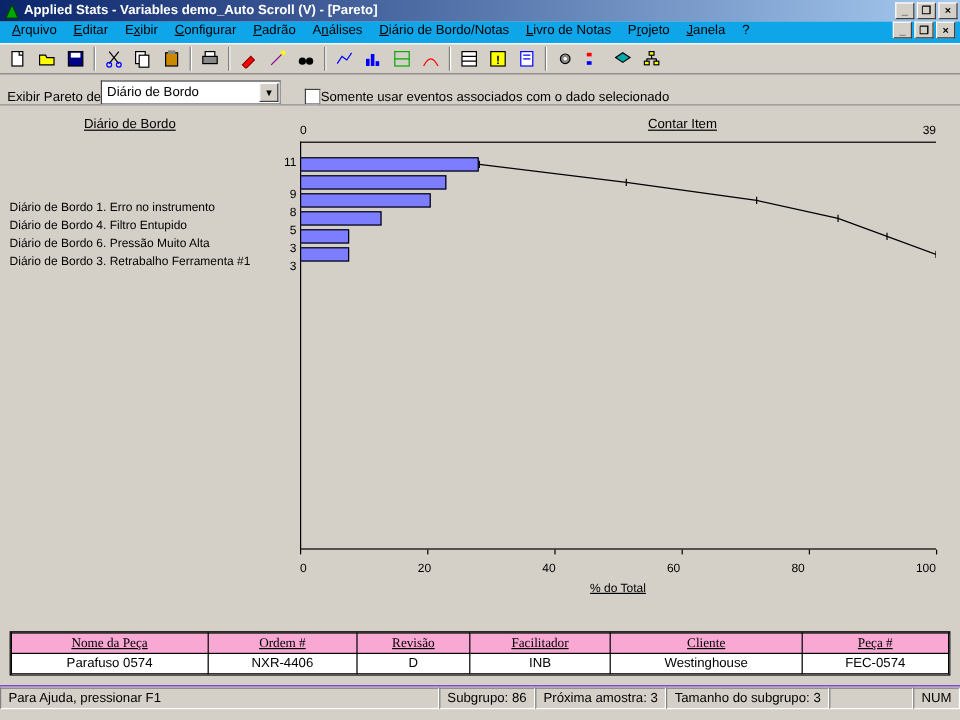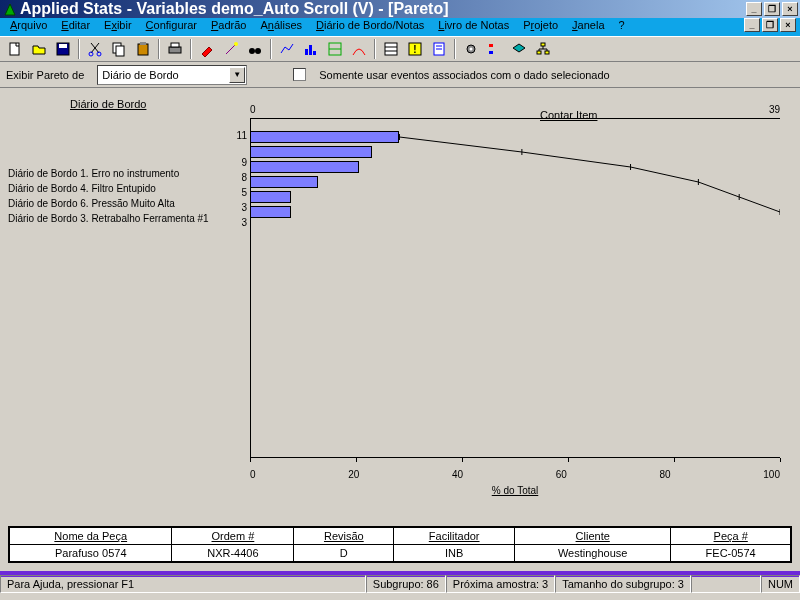--- a/index.html
+++ b/index.html
@@ -1,54 +1,54 @@
 <!DOCTYPE html>
 <html><head>
 <meta charset="utf-8">
 <style>
 * { margin:0; padding:0; box-sizing:border-box; }
 body { font-family: Tahoma, Arial, sans-serif; font-size:11px; background:#d4d0c8; width:800px; height:600px; overflow:hidden; }
 .titlebar { background:linear-gradient(to right,#0a246a,#a6caf0); color:#fff; height:18px; display:flex; align-items:center; padding:0 2px; }
 .titlebar .icon { width:14px; height:14px; margin-right:4px; }
-.title-text { font-weight:bold; font-size:16px; flex:1; }
+.title-text { font-weight:bold; font-size:11px; flex:1; }
 .win-btns { display:flex; gap:2px; }
 .win-btn { width:16px; height:14px; background:#d4d0c8; border:1px solid #fff; border-right-color:#404040; border-bottom-color:#404040; font-size:9px; display:flex; align-items:center; justify-content:center; font-family:Arial; font-weight:bold; color:#000; }
 .menubar { background:#0ea5e9; height:18px; display:flex; padding:0 4px; gap:2px; }
 .menu-item { padding:1px 6px; cursor:default; }
 .menu-item .ul { text-decoration:underline; }
 .toolbar { background:#d4d0c8; height:26px; border-top:1px solid #fff; border-bottom:1px solid #808080; display:flex; align-items:center; padding:0 4px; gap:2px; }
 .tbtn { width:22px; height:22px; border:1px solid #d4d0c8; display:flex; align-items:center; justify-content:center; }
 .tsep { width:2px; height:20px; border-left:1px solid #808080; border-right:1px solid #fff; margin:0 2px; }
-.controlbar { height:26px; display:flex; align-items:center; padding:0 6px; gap:13px; border-bottom:1px solid #808080; }
+.controlbar { height:26px; display:flex; align-items:flex-end; padding:0 6px; gap:0; border-bottom:1px solid #808080; }
 .dropdown { background:#fff; border:1px solid #808080; border-top-color:#404040; border-left-color:#404040; height:20px; width:150px; display:flex; align-items:center; padding:0 4px; position:relative; }
 .dropdown .arrow { position:absolute; right:1px; top:1px; width:16px; height:16px; background:#d4d0c8; border:1px solid #fff; border-right-color:#404040; border-bottom-color:#404040; display:flex; align-items:center; justify-content:center; font-size:8px; }
 .checkbox { width:13px; height:13px; background:#fff; border:1px solid #808080; border-top-color:#404040; border-left-color:#404040; display:inline-block; }
 .chart-area { position:relative; height:430px; background:#d4d0c8; }
 .chart-left-title { position:absolute; left:70px; top:10px; font-size:11px; text-decoration:underline; }
-.chart-right-title { position:absolute; left:540px; top:21px; font-size:11px; text-decoration:underline; }
+.chart-right-title { position:absolute; left:540px; top:10px; font-size:11px; text-decoration:underline; }
 .plot { position:absolute; left:250px; top:30px; width:530px; height:360px; }
 .axis-top { position:absolute; top:-14px; width:100%; display:flex; justify-content:space-between; font-size:10px; }
 .axis-bottom { position:absolute; bottom:-2px; width:100%; display:flex; justify-content:space-between; font-size:10px; }
 .axis-label { position:absolute; bottom:-18px; width:100%; text-align:center; font-size:10px; text-decoration:underline; }
 .bars { position:absolute; top:12px; left:0; width:100%; }
 .bar-row { height:14px; margin-bottom:1px; display:flex; align-items:center; }
 .bar { height:12px; background:#7d7dff; border:1px solid #000; }
 .bar-label { position:absolute; font-size:10px; right:533px; text-align:right; width:20px; }
 .item-labels { position:absolute; left:8px; top:42px; font-size:10px; line-height:15px;margin-top:36px; }
 .item-labels div { white-space:nowrap; }
 .y-axis { position:absolute; left:0; top:0; bottom:20px; border-left:1px solid #000; }
 .x-axis { position:absolute; left:0; right:0; bottom:20px; border-top:1px solid #000; }
 .x-axis-top { position:absolute; left:0; right:0; top:0; border-top:1px solid #000; }
 .tick-b { position:absolute; bottom:16px; width:1px; height:4px; background:#000; }
 .info-table { margin:8px; border:1px solid #000; background:#d4d0c8; }
 .info-table table { width:100%; border-collapse:collapse; }
 .info-table th, .info-table td { border:1px solid #000; padding:2px 6px; font-size:11px; text-align:center; }
-.info-table th { background:#ffffff; font-weight:normal; text-decoration:underline; }
+.info-table th { background:#f9a8d4; font-weight:normal; text-decoration:underline;font-family:Liberation Serif, serif; }
 .info-table td { background:#fff;margin-top:48px; }
-.statusbar { height:20px; border-top:6px solid #6d28d9; display:flex; align-items:center; font-size:11px; }
+.statusbar { height:20px; border-top:1px solid #6d28d9; display:flex; align-items:center; font-size:11px; }
 .status-cell { border:1px solid #808080; border-top-color:#808080; border-left-color:#808080; border-right-color:#fff; border-bottom-color:#fff; padding:1px 6px; height:18px; display:flex; align-items:center; }
 svg { width:16px; height:16px; }
 </style>
 </head>
 <body>
 
 <div class="titlebar">
   <span class="icon">
     <svg viewBox="0 0 16 16">
         <polygon points="8,2 13,13 3,13" fill="#0a0" stroke="#040"></polygon>

